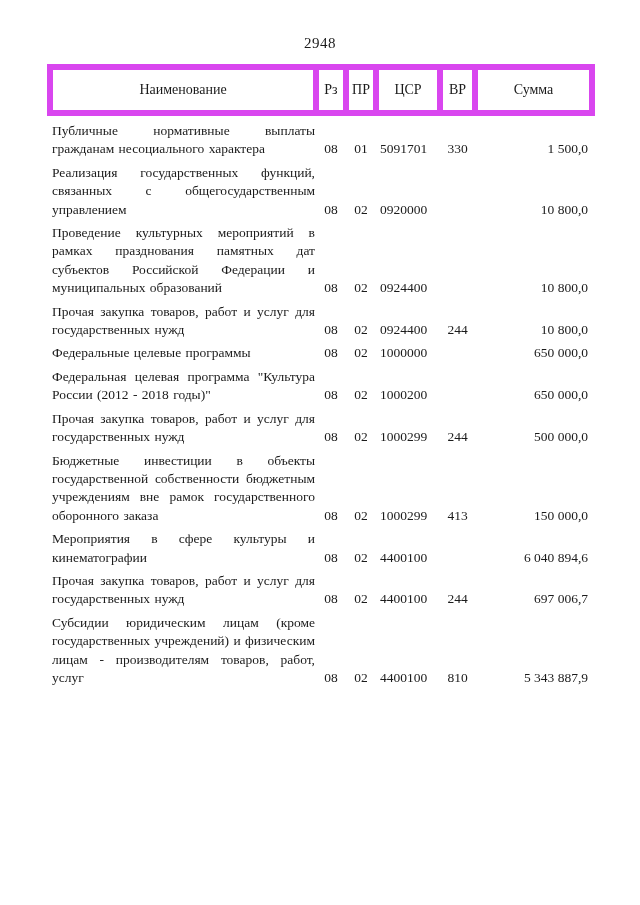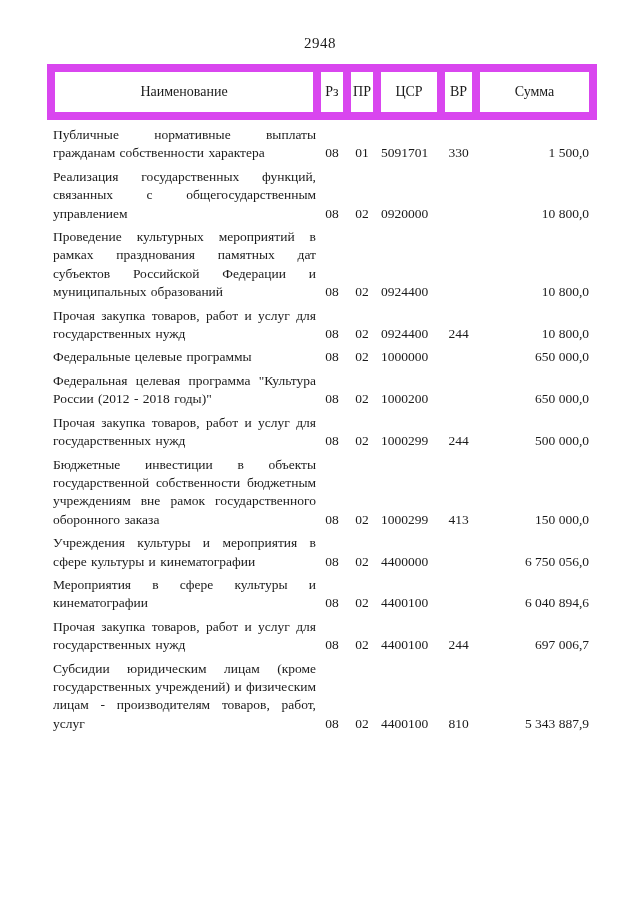--- a/index.html
+++ b/index.html
@@ -30,21 +30,21 @@
   table.budget-table {
     position: absolute;
     top: 64px;
     left: 47px;
     width: 542px;
     border-collapse: collapse;
     table-layout: fixed;
     font-size: 13.5px;
   }
   thead th {
-    border: 8px solid #d946ef;
+    border: 6px solid #d946ef;
     font-weight: normal;
     font-size: 14px;
     height: 40px;
     text-align: center;
     vertical-align: middle;
     padding: 0;
     background: #ffffff;
   }
   tbody td {
     vertical-align: bottom;
@@ -102,21 +102,21 @@
         <th>Рз</th>
         <th>ПР</th>
         <th>ЦСР</th>
         <th>ВР</th>
         <th>Сумма</th>
       </tr>
     </thead>
     <tbody id="table-body">
 
   <tr>
-    <td class="c-name">Публичные нормативные выплаты гражданам собственности характера</td>
+    <td class="c-name">Публичные нормативные выплаты гражданам несоциального характера</td>
     <td class="c-rz">08</td>
     <td class="c-pr">01</td>
     <td class="c-csr">5091701</td>
     <td class="c-vr">330</td>
     <td class="c-sum">1 500,0</td>
   </tr>
 
 
   <tr>
     <td class="c-name">Реализация государственных функций, связанных с общегосударственным управлением</td>
@@ -175,28 +175,20 @@
 
   <tr>
     <td class="c-name">Бюджетные инвестиции в объекты государственной собственности бюджетным учреждениям вне рамок государственного оборонного заказа</td>
     <td class="c-rz">08</td>
     <td class="c-pr">02</td>
     <td class="c-csr">1000299</td>
     <td class="c-vr">413</td>
     <td class="c-sum">150 000,0</td>
   </tr>
 
-  <tr>
-    <td class="c-name">Учреждения культуры и мероприятия в сфере культуры и кинематографии</td>
-    <td class="c-rz">08</td>
-    <td class="c-pr">02</td>
-    <td class="c-csr">4400000</td>
-    <td class="c-vr"></td>
-    <td class="c-sum">6 750 056,0</td>
-  </tr>
 
   <tr>
     <td class="c-name">Мероприятия в сфере культуры и кинематографии</td>
     <td class="c-rz">08</td>
     <td class="c-pr">02</td>
     <td class="c-csr">4400100</td>
     <td class="c-vr"></td>
     <td class="c-sum">6 040 894,6</td>
   </tr>
 

